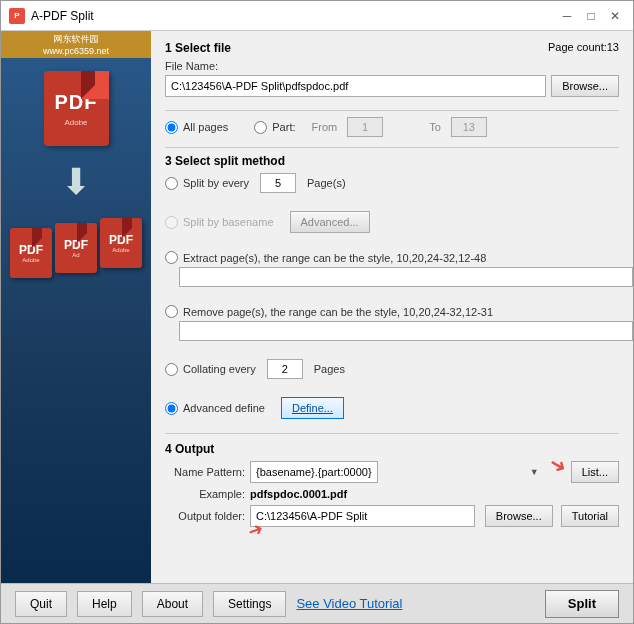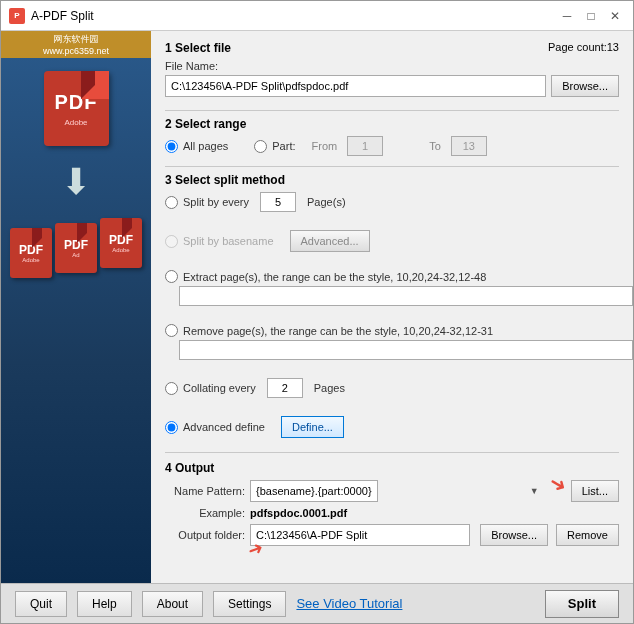--- a/index.html
+++ b/index.html
@@ -256,20 +256,21 @@
     }
     .define-btn {
       height: 22px;
       padding: 0 10px;
       border: 1px solid #0078d7;
       background: linear-gradient(to bottom, #f0f8ff, #d0e8ff);
       font-size: 11px;
       cursor: pointer;
       font-family: inherit;
       color: #0050a0;
+      text-decoration: underline;
     }
     .output-section { margin-top: 8px; }
     .output-row {
       display: flex;
       align-items: center;
       margin-bottom: 5px;
       gap: 5px;
     }
     .output-label {
       font-size: 11px;
@@ -419,21 +420,20 @@
           </div>
           <div style="position:absolute; right:0; top:0; font-size:11px;">
             <span>Page count:</span><span>13</span>
           </div>
         </div>
       </div>
 
       <hr class="section-div">
 
       <div class="section">
-        <div class="section-title">2 Select range</div>
         <div class="radio-row">
           <label class="radio-inline">
             <input type="radio" name="range" checked="" style="">
             <span class="radio-label">All pages</span>
           </label>
           <label class="radio-inline" style="margin-left:20px;">
             <input type="radio" name="range" style="">
             <span class="radio-label">Part:</span>
           </label>
           <span class="from-to-label" style="margin-left:10px;">From</span>
@@ -521,21 +521,21 @@
 
         <div class="output-row">
           <span class="output-label">Example:</span>
           <span class="example-value">pdfspdoc.0001.pdf</span>
         </div>
 
         <div class="output-row" style="position:relative;">
           <span class="output-label">Output folder:</span>
           <input type="text" class="output-input" value="C:\123456\A-PDF Split" style="">
           <button class="btn" style="margin-left:5px;">Browse...</button>
-          <button class="btn" style="margin-left:3px;">Remove</button>
+          <button class="btn" style="margin-left:3px;">Tutorial</button>
 
           <span style="position:absolute; left:83px; bottom:-14px; color:#e74c3c; font-size:18px; transform:rotate(-20deg);">➜</span>
         </div>
       </div>
 
     </div>
   </div>
 
   <div class="footer">
     <button class="footer-btn">Quit</button>

